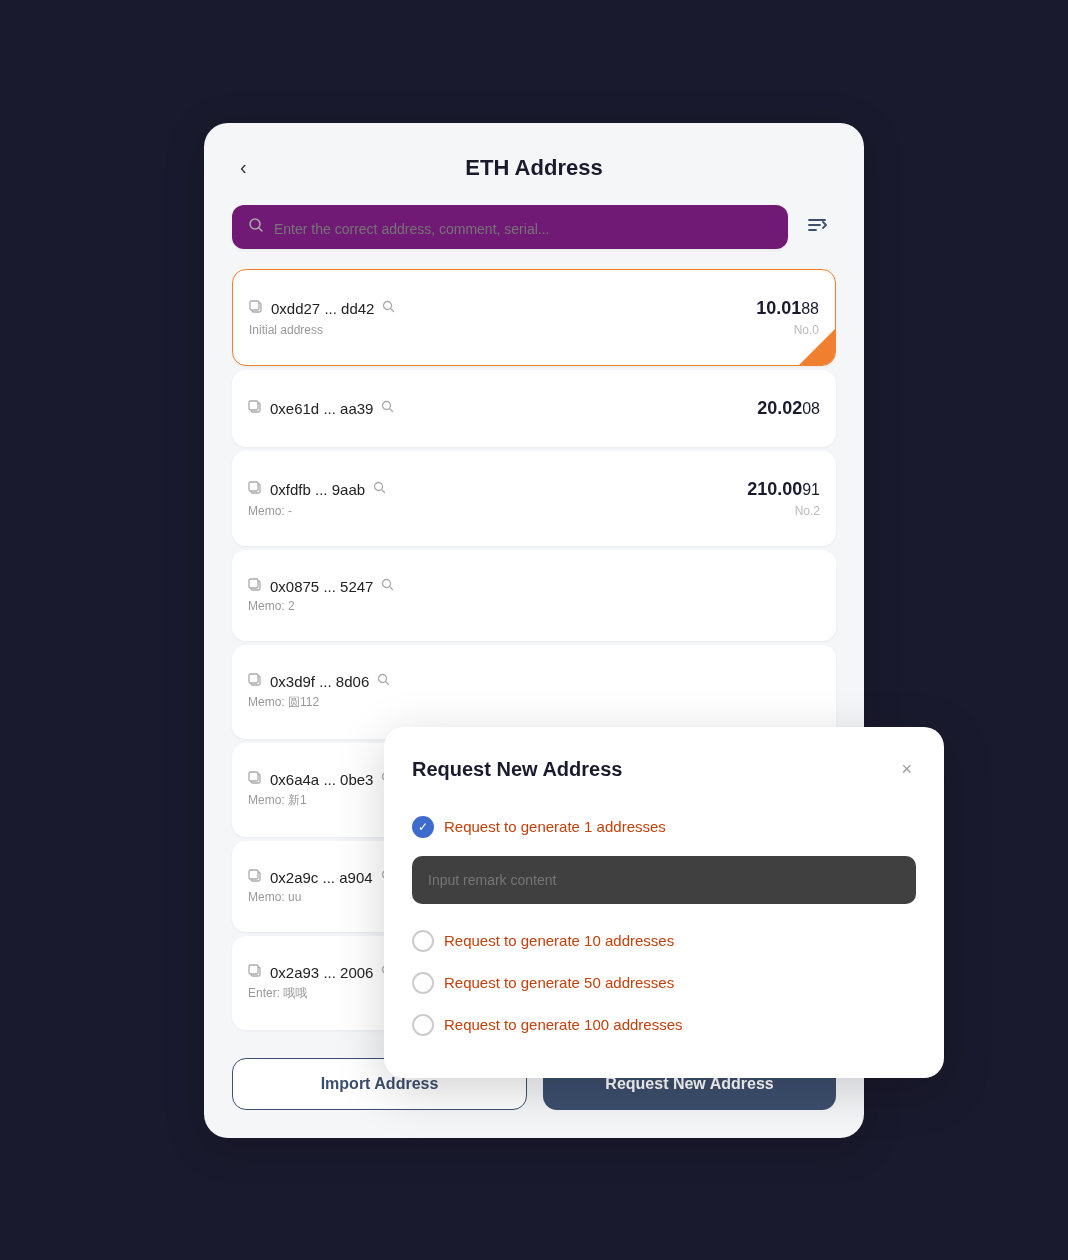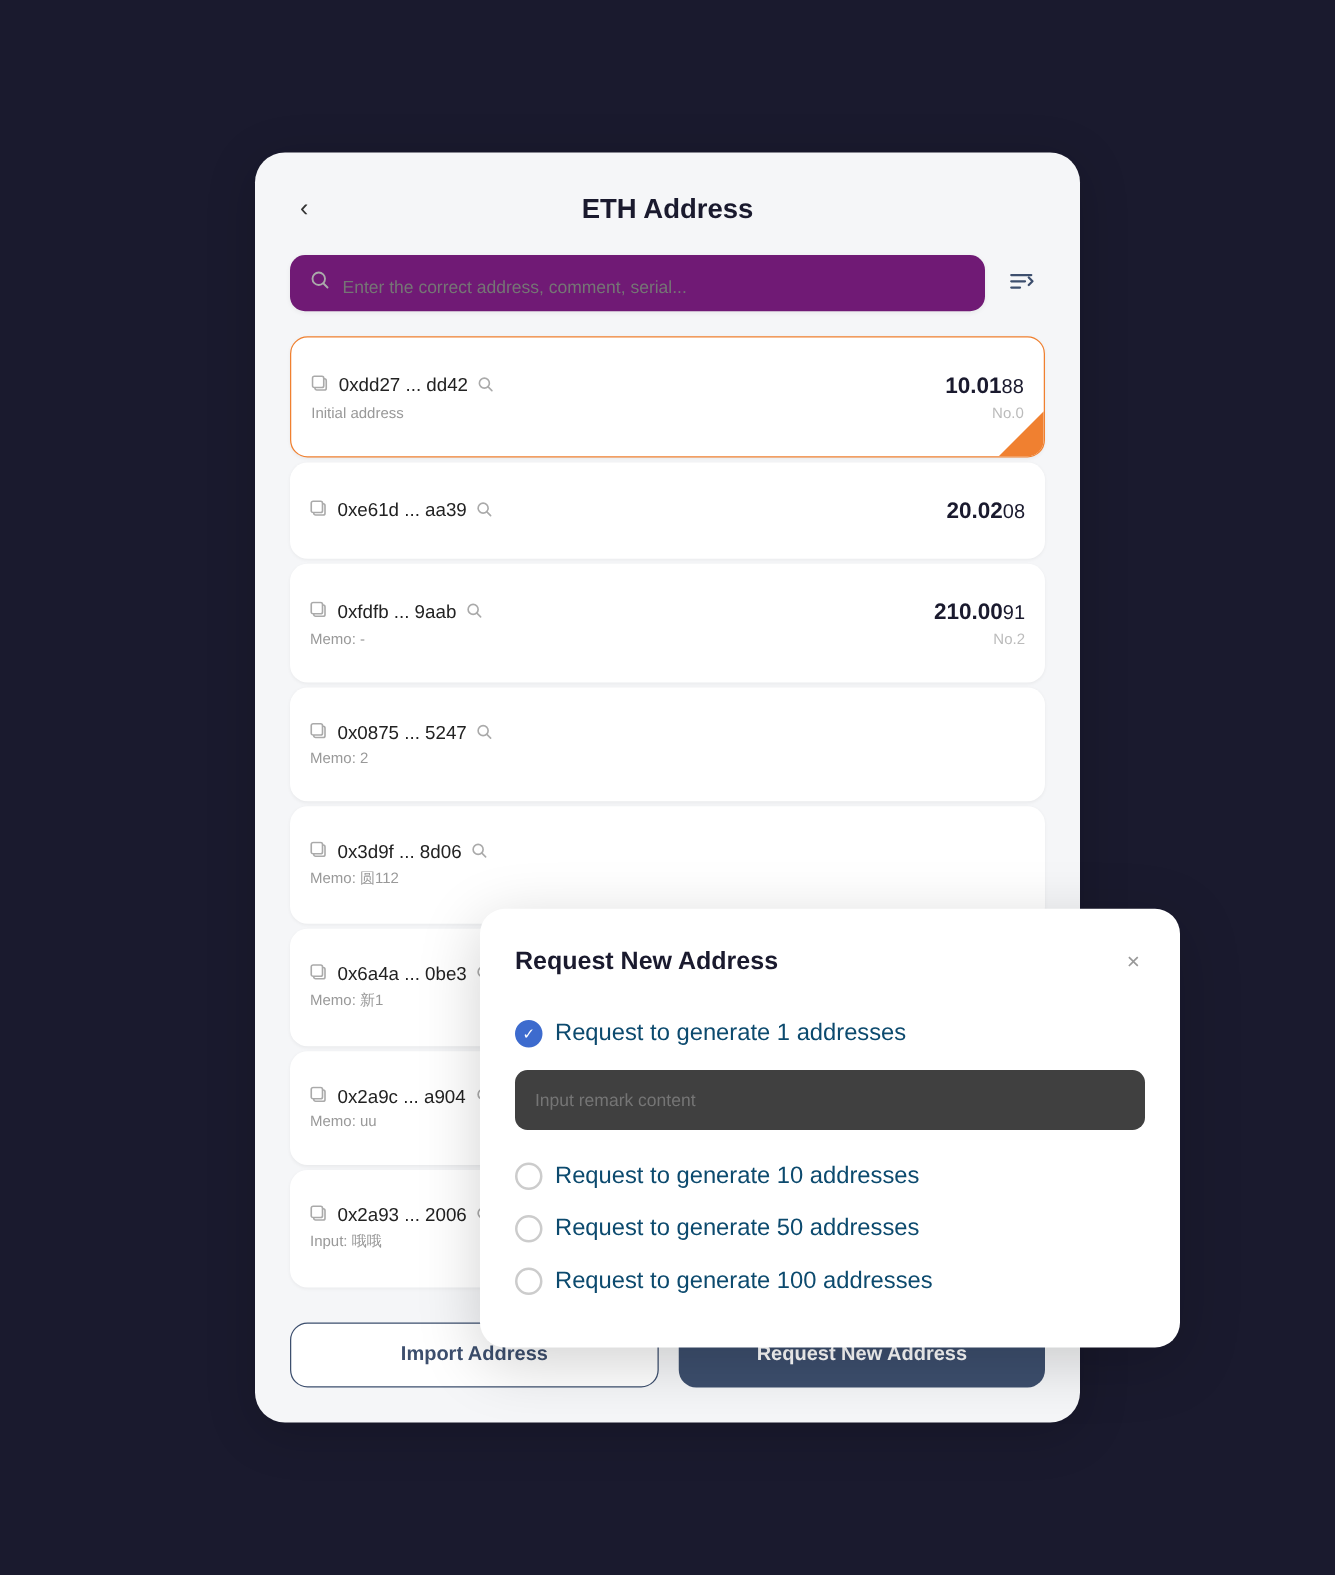--- a/index.html
+++ b/index.html
@@ -271,22 +271,22 @@
       background: #3d6bce;
       border-color: #3d6bce;
     }
 
     .radio-check {
       color: white;
       font-size: 12px;
     }
 
     .radio-label {
-      font-size: 19px;
-      color: #0c4a6e;
+      font-size: 15px;
+      color: #c2410c;
       text-align: center;
     }
 
     .remark-input {
       width: 100%;
       background: #404040;
       border: none;
       border-radius: 10px;
       padding: 16px;
       font-size: 14px;
@@ -516,21 +516,21 @@
         <span class="search-addr-icon">
           <svg width="13" height="13" viewBox="0 0 13 13" fill="none">
             <circle cx="5.5" cy="5.5" r="4" stroke="#aaa" stroke-width="1.3"></circle>
             <line x1="8.5" y1="8.5" x2="11.5" y2="11.5" stroke="#aaa" stroke-width="1.3" stroke-linecap="round"></line>
           </svg>
         </span>
       </div>
 
     </div>
     <div class="memo-row">
-      <span class="memo-text">Input: 哦哦</span>
+      <span class="memo-text">Enter: 哦哦</span>
 
     </div>
 
   </div>
     </div>
 
   <div class="footer-btns">
     <button class="import-btn">Import Address</button>
     <button class="request-btn">Request New Address</button>
   </div>

